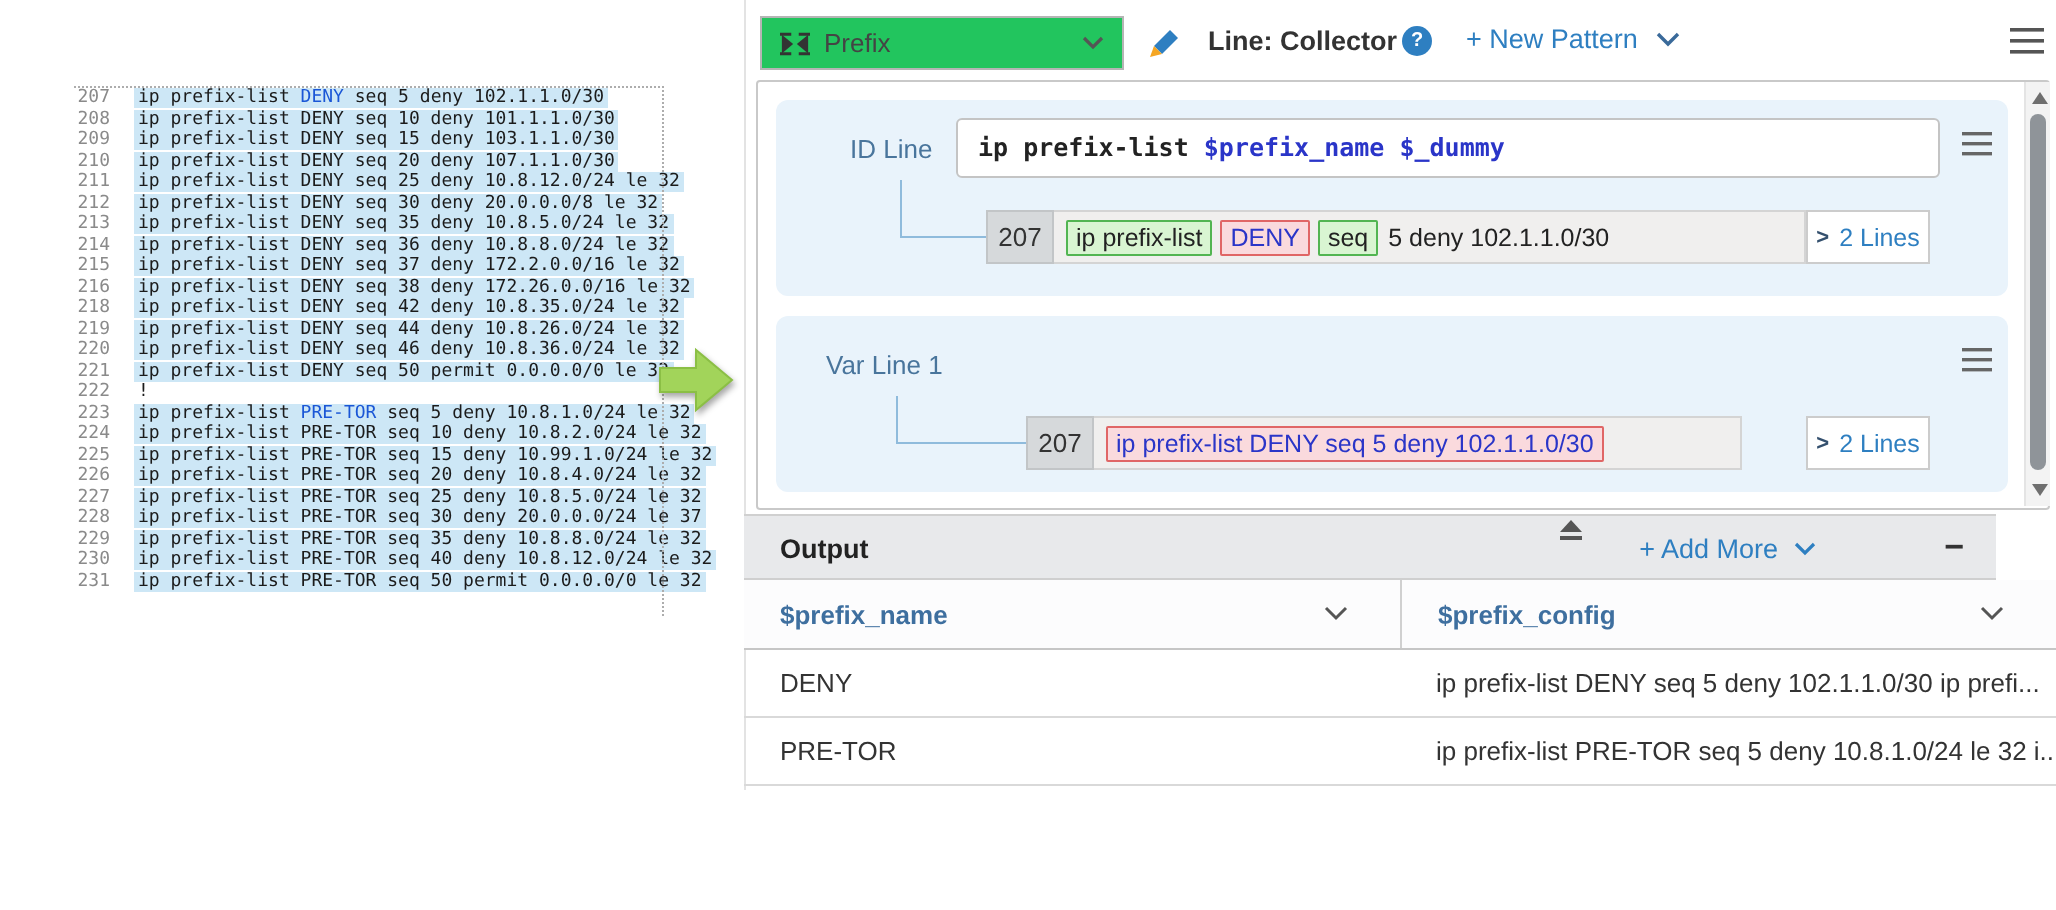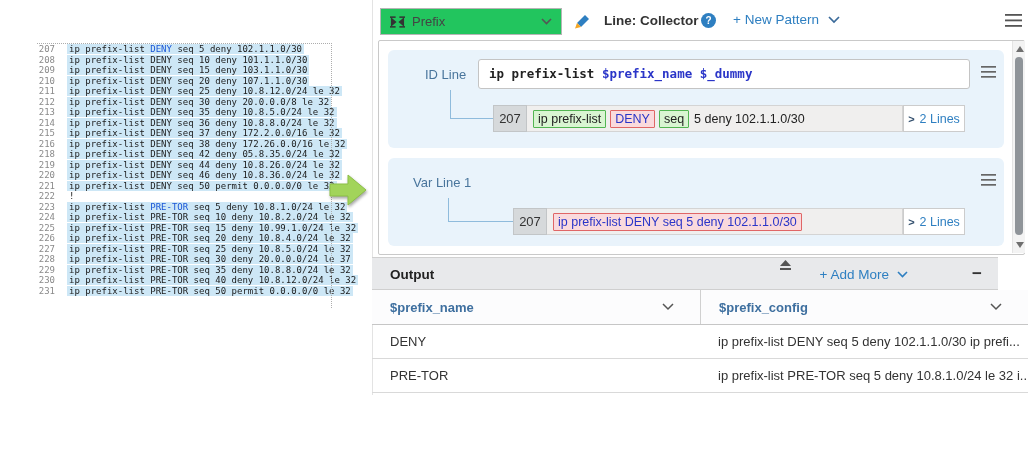--- a/index.html
+++ b/index.html
@@ -121,21 +121,21 @@
       <div class="code-line"><span class="code-num">207</span><span class="code-text hl">ip prefix-list <span class="code-kw">DENY</span> seq 5 deny 102.1.1.0/30</span></div>
       <div class="code-line"><span class="code-num">208</span><span class="code-text hl">ip prefix-list DENY seq 10 deny 101.1.1.0/30</span></div>
       <div class="code-line"><span class="code-num">209</span><span class="code-text hl">ip prefix-list DENY seq 15 deny 103.1.1.0/30</span></div>
       <div class="code-line"><span class="code-num">210</span><span class="code-text hl">ip prefix-list DENY seq 20 deny 107.1.1.0/30</span></div>
       <div class="code-line"><span class="code-num">211</span><span class="code-text hl">ip prefix-list DENY seq 25 deny 10.8.12.0/24 le 32</span></div>
       <div class="code-line"><span class="code-num">212</span><span class="code-text hl">ip prefix-list DENY seq 30 deny 20.0.0.0/8 le 32</span></div>
       <div class="code-line"><span class="code-num">213</span><span class="code-text hl">ip prefix-list DENY seq 35 deny 10.8.5.0/24 le 32</span></div>
       <div class="code-line"><span class="code-num">214</span><span class="code-text hl">ip prefix-list DENY seq 36 deny 10.8.8.0/24 le 32</span></div>
       <div class="code-line"><span class="code-num">215</span><span class="code-text hl">ip prefix-list DENY seq 37 deny 172.2.0.0/16 le 32</span></div>
       <div class="code-line"><span class="code-num">216</span><span class="code-text hl">ip prefix-list DENY seq 38 deny 172.26.0.0/16 le 32</span></div>
-      <div class="code-line"><span class="code-num">218</span><span class="code-text hl">ip prefix-list DENY seq 42 deny 05.8.35.0/24 le 32</span></div>
+      <div class="code-line"><span class="code-num">218</span><span class="code-text hl">ip prefix-list DENY seq 42 deny 10.8.35.0/24 le 32</span></div>
       <div class="code-line"><span class="code-num">219</span><span class="code-text hl">ip prefix-list DENY seq 44 deny 10.8.26.0/24 le 32</span></div>
       <div class="code-line"><span class="code-num">220</span><span class="code-text hl">ip prefix-list DENY seq 46 deny 10.8.36.0/24 le 32</span></div>
       <div class="code-line"><span class="code-num">221</span><span class="code-text hl">ip prefix-list DENY seq 50 permit 0.0.0.0/0 le 32</span></div>
       <div class="code-line"><span class="code-num">222</span><span class="code-text">!</span></div>
       <div class="code-line"><span class="code-num">223</span><span class="code-text hl">ip prefix-list <span class="code-kw">PRE-TOR</span> seq 5 deny 10.8.1.0/24 le 32</span></div>
       <div class="code-line"><span class="code-num">224</span><span class="code-text hl">ip prefix-list PRE-TOR seq 10 deny 10.8.2.0/24 le 32</span></div>
       <div class="code-line"><span class="code-num">225</span><span class="code-text hl">ip prefix-list PRE-TOR seq 15 deny 10.99.1.0/24 le 32</span></div>
       <div class="code-line"><span class="code-num">226</span><span class="code-text hl">ip prefix-list PRE-TOR seq 20 deny 10.8.4.0/24 le 32</span></div>
       <div class="code-line"><span class="code-num">227</span><span class="code-text hl">ip prefix-list PRE-TOR seq 25 deny 10.8.5.0/24 le 32</span></div>
       <div class="code-line"><span class="code-num">228</span><span class="code-text hl">ip prefix-list PRE-TOR seq 30 deny 20.0.0.0/24 le 37</span></div>
@@ -212,21 +212,21 @@
 
   <div class="block var"></div>
   <span class="block-label" style="left:413px; top:175px;">Var Line 1</span>
   <svg class="block-menu" style="top:174px;" width="15" height="12" viewBox="0 0 15 12">
     <rect x="0" y="0" width="15" height="1.7" fill="#666"></rect>
     <rect x="0" y="5" width="15" height="1.7" fill="#666"></rect>
     <rect x="0" y="10" width="15" height="1.7" fill="#666"></rect>
   </svg>
   <div class="connector" style="left:448px; top:198px; width:65px; height:24px;"></div>
   <div class="line-num-box" style="left:513px; top:208px;">207</div>
-  <div class="sample-row" id="var-sample-row" style="left:547px; top:208px; width:356px;">
+  <div class="sample-row" id="var-sample-row" style="left:547px; top:208px; width:324px;">
       <span class="tok capture">ip prefix-list DENY seq 5 deny 102.1.1.0/30</span>
     </div>
   <div class="expand-btn" style="top:208px;">
     <span class="chev">&gt;</span>
     <span class="lbl">2 Lines</span>
   </div>
 
   <div class="sbar" style="position:absolute; left:1012px; top:41px;">
     <div class="arr up"></div>
     <div class="thumb"></div>

